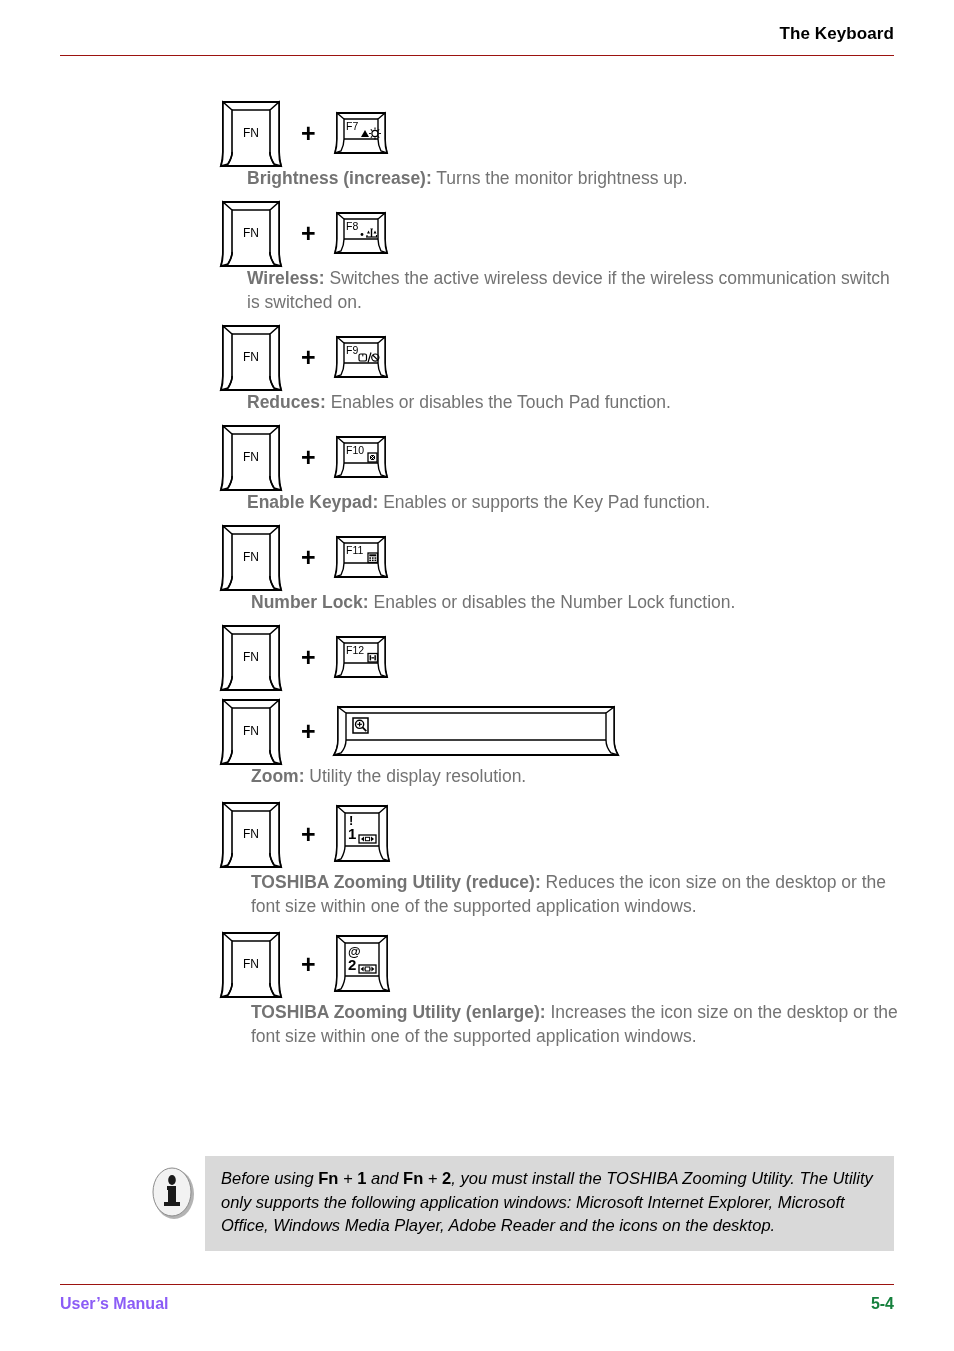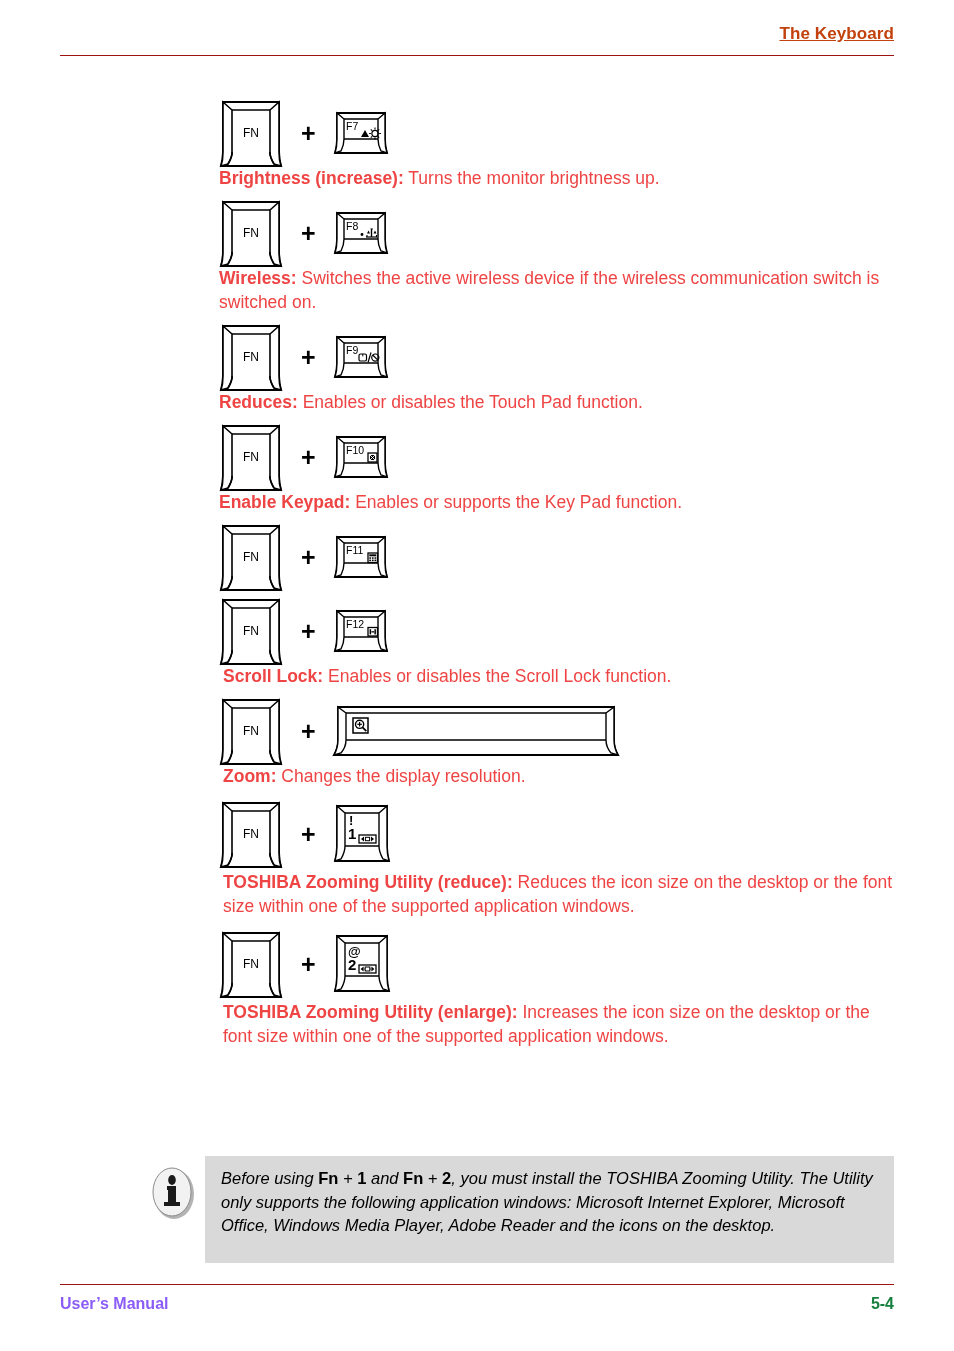--- a/index.html
+++ b/index.html
@@ -23,23 +23,22 @@
     top: 24px;
     width: 834px;
     height: 36px;
   }
   .page-header .title {
     position: absolute;
     right: 0;
     top: 0;
     font-size: 17px;
     font-weight: bold;
-    color: #c2410c;
+    color: #000000;
     letter-spacing: 0.1px;
-    text-decoration: underline;
   }
   .page-header .rule {
     position: absolute;
     left: 0;
     right: 0;
     top: 31px;
     border-top: 1.4px solid #9c1310;
   }
 
   
@@ -64,23 +63,24 @@
     font-weight: bold;
     line-height: 1;
     margin: 0 16px 0 18px;
     color: #000;
     font-family: "Liberation Sans", sans-serif;
   }
 
   .desc {
     font-size: 17.5px;
     line-height: 24px;
-    color: #ef4444;
+    color: #737373;
     margin-top: -4px;
     margin-bottom: 6px;
+    margin-left: 28px;
   }
   .desc b { font-weight: bold; }
 
   .desc.indent1 { padding-left: 4px; }
 
   
   .key-svg { display: block; }
 
   
   .note {
@@ -92,21 +92,21 @@
     align-items: flex-start;
   }
   .note-icon {
     width: 56px;
     flex: 0 0 56px;
     padding-top: 10px;
   }
   .note-body {
     background: #d9d9d9;
     flex: 1 1 auto;
-    padding: 11px 14px 25px 16px;
+    padding: 11px 14px 13px 16px;
     font-style: italic;
     font-size: 16.5px;
     line-height: 23.5px;
   }
   .note-body b { font-weight: bold; font-style: normal; }
 
   
   .page-footer {
     position: absolute;
     left: 60px;
@@ -303,20 +303,21 @@
             <rect x="37.3" y="24.3" width="1.7" height="1.5"></rect>
             <rect x="39.9" y="24.3" width="1.7" height="1.5"></rect>
             <rect x="42.5" y="24.3" width="1.7" height="1.5"></rect>
             <rect x="37.3" y="26.6" width="1.7" height="1.5"></rect>
             <rect x="39.9" y="26.6" width="1.7" height="1.5"></rect>
             <rect x="42.5" y="26.6" width="1.7" height="1.5"></rect>
           </g>
         </g>
       </svg>
     </div>
+    <div class="desc indent1"><b>Number Lock:</b><span> Enables or disables the Number Lock function.</span></div>
   </div>
 
   <div class="entry">
     <div class="keyrow">
       <svg class="key-svg" width="64" height="72" viewBox="0 0 64 72">
         <path d="M4 5 L60 5 L60 55 Q60 63 62 69 L2 69 Q4 63 4 55 Z" fill="#fff" stroke="#000" stroke-width="2"></path>
         <path d="M4 5 L13 13 L13 55 Q13 61 9 67 L2 69 Q4 63 4 55 Z" fill="#fff" stroke="#000" stroke-width="1.6"></path>
         <path d="M60 5 L51 13 L51 55 Q51 61 55 67 L62 69 Q60 63 60 55 Z" fill="#fff" stroke="#000" stroke-width="1.6"></path>
         <path d="M13 13 L51 13" stroke="#000" stroke-width="1.6" fill="none"></path>
         <path d="M9 67 Q14 58 13 55 M55 67 Q50 58 51 55" stroke="#000" stroke-width="1.6" fill="none"></path>
@@ -331,21 +332,20 @@
         <path d="M12 30 L46 30" stroke="#000" stroke-width="1.4" fill="none"></path>
         <text x="14" y="21" font-family="'Liberation Sans', sans-serif" font-size="10.5" fill="#000">F12</text>
         <g>
           <rect x="36" y="20.5" width="9.5" height="8.5" fill="none" stroke="#000" stroke-width="1.3"></rect>
           <rect x="37.6" y="22.2" width="1.5" height="5.2" fill="#000"></rect>
           <rect x="42.4" y="22.2" width="1.5" height="5.2" fill="#000"></rect>
           <rect x="39.4" y="24.2" width="2.7" height="1.3" fill="#000"></rect>
         </g>
       </svg>
     </div>
-    <div class="desc indent1"><b>Scroll Lock:</b><span> Enables or disables the Scroll Lock function.</span></div>
   </div>
 
   <div class="entry">
     <div class="keyrow">
       <svg class="key-svg" width="64" height="72" viewBox="0 0 64 72">
         <path d="M4 5 L60 5 L60 55 Q60 63 62 69 L2 69 Q4 63 4 55 Z" fill="#fff" stroke="#000" stroke-width="2"></path>
         <path d="M4 5 L13 13 L13 55 Q13 61 9 67 L2 69 Q4 63 4 55 Z" fill="#fff" stroke="#000" stroke-width="1.6"></path>
         <path d="M60 5 L51 13 L51 55 Q51 61 55 67 L62 69 Q60 63 60 55 Z" fill="#fff" stroke="#000" stroke-width="1.6"></path>
         <path d="M13 13 L51 13" stroke="#000" stroke-width="1.6" fill="none"></path>
         <path d="M9 67 Q14 58 13 55 M55 67 Q50 58 51 55" stroke="#000" stroke-width="1.6" fill="none"></path>
@@ -360,21 +360,21 @@
         <path d="M14 38 L274 38" stroke="#000" stroke-width="1.4" fill="none"></path>
         <g>
           <rect x="21" y="16" width="15" height="15" fill="none" stroke="#000" stroke-width="1.5"></rect>
           <circle cx="27.6" cy="22.3" r="4.1" fill="none" stroke="#000" stroke-width="1.4"></circle>
           <line x1="30.6" y1="25.3" x2="34.3" y2="29.2" stroke="#000" stroke-width="1.7"></line>
           <line x1="25.3" y1="22.3" x2="29.9" y2="22.3" stroke="#000" stroke-width="1.2"></line>
           <line x1="27.6" y1="20" x2="27.6" y2="24.6" stroke="#000" stroke-width="1.2"></line>
         </g>
       </svg>
     </div>
-    <div class="desc indent1"><b>Zoom:</b><span> Changes the display resolution.</span></div>
+    <div class="desc indent1"><b>Zoom:</b><span> Utility the display resolution.</span></div>
   </div>
 
   <div class="entry">
     <div class="keyrow tall">
       <svg class="key-svg" width="64" height="72" viewBox="0 0 64 72">
         <path d="M4 5 L60 5 L60 55 Q60 63 62 69 L2 69 Q4 63 4 55 Z" fill="#fff" stroke="#000" stroke-width="2"></path>
         <path d="M4 5 L13 13 L13 55 Q13 61 9 67 L2 69 Q4 63 4 55 Z" fill="#fff" stroke="#000" stroke-width="1.6"></path>
         <path d="M60 5 L51 13 L51 55 Q51 61 55 67 L62 69 Q60 63 60 55 Z" fill="#fff" stroke="#000" stroke-width="1.6"></path>
         <path d="M13 13 L51 13" stroke="#000" stroke-width="1.6" fill="none"></path>
         <path d="M9 67 Q14 58 13 55 M55 67 Q50 58 51 55" stroke="#000" stroke-width="1.6" fill="none"></path>

